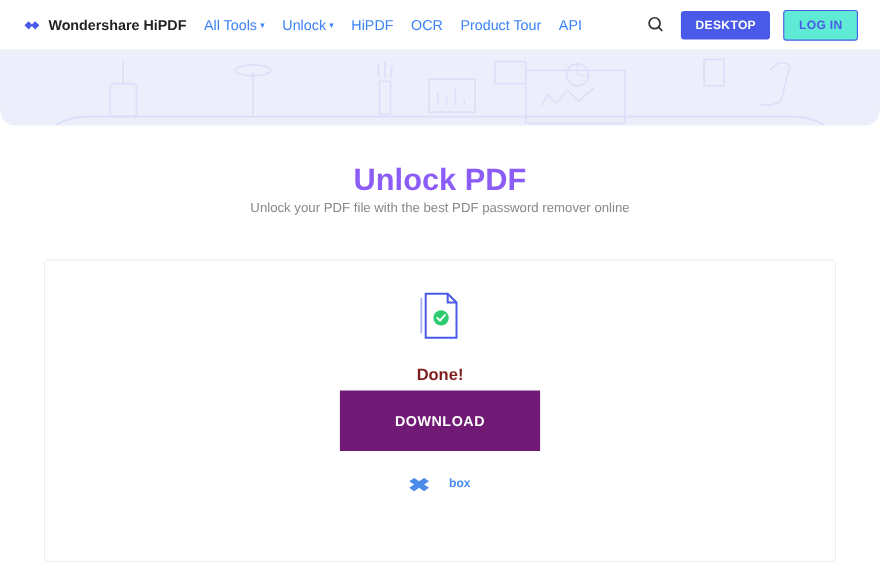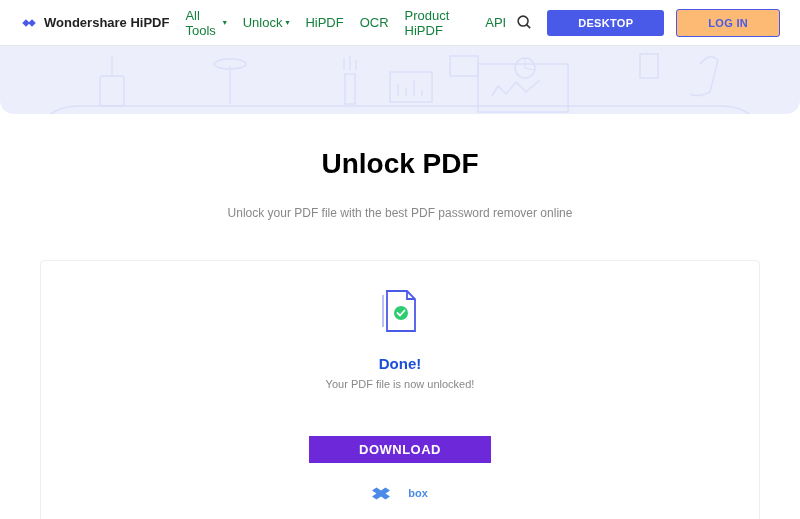--- a/index.html
+++ b/index.html
@@ -3,39 +3,39 @@
   <meta charset="utf-8">
   <style>
     * { margin: 0; padding: 0; box-sizing: border-box; }
     body { font-family: -apple-system, BlinkMacSystemFont, "Segoe UI", Arial, sans-serif; background: #fff; width: 800px; height: 519px; overflow: hidden; }
     
     .header { display: flex; align-items: center; padding: 8px 20px; border-bottom: 1px solid #e8e8e8; height: 46px; gap: 4px; }
     .logo { display: flex; align-items: center; gap: 6px; margin-right: 12px; }
     .logo-icon { width: 18px; height: 18px; }
     .logo-text { font-weight: 700; font-size: 13px; color: #222; }
     .nav { display: flex; align-items: center; gap: 16px; flex: 1; }
-    .nav-item { font-size: 13px; color: #15803d; cursor: pointer; display: flex; align-items: center; gap: 3px; justify-content: center; }
+    .nav-item { font-size: 13px; color: #3b82f6; cursor: pointer; display: flex; align-items: center; gap: 3px; justify-content: center; }
     .chevron { font-size: 8px; }
     .search-icon { width: 17px; height: 17px; color: #333; cursor: pointer; margin-left: 6px; }
-    .btn { font-size: 11px; font-weight: 700; padding: 7px 31px; border-radius: 3px; cursor: pointer; letter-spacing: 0.3px; }
+    .btn { font-size: 11px; font-weight: 700; padding: 7px 13px; border-radius: 3px; cursor: pointer; letter-spacing: 0.3px; }
     .btn-primary { background: #4a5ae8; color: #fff; border: none; margin-left: 10px; }
-    .btn-outline { background: #fdba74; color: #4a5ae8; border: 1.5px solid #4a5ae8; margin-left: 8px; }
+    .btn-outline { background: #5eead4; color: #4a5ae8; border: 1.5px solid #4a5ae8; margin-left: 8px; }
     
     .banner { height: 68px; background: #eceefc; position: relative; overflow: hidden; border-bottom-left-radius: 14px; border-bottom-right-radius: 14px; }
     .banner svg { opacity: 0.4; }
     
     .main { text-align: center; padding-top: 34px; }
-    .page-title { font-size: 28px; font-weight: 700; color: #000000; margin-bottom: 26px; }
+    .page-title { font-size: 28px; font-weight: 700; color: #8b5cf6; margin-bottom: 2px; }
     .page-sub { font-size: 12px; color: #888; margin-bottom: 40px; }
     
     .card { width: 720px; margin: 0 auto; border: 1px solid #eee; border-radius: 4px; padding: 28px 0 24px; }
     .doc-icon { margin: 0 auto 18px; width: 38px; height: 44px; }
-    .status-title { font-size: 15px; font-weight: 700; color: #1d4ed8; margin-bottom: 6px; }
+    .status-title { font-size: 15px; font-weight: 700; color: #7f1d1d; margin-bottom: 6px; }
     .status-msg { font-size: 11px; color: #888; margin-bottom: 46px; }
-    .download-btn { background: #6d28d9; color: #fff; border: none; font-size: 13px; font-weight: 700; padding: 6px 50px; letter-spacing: 0.5px; cursor: pointer; margin-bottom: 24px; }
+    .download-btn { background: #701a75; color: #fff; border: none; font-size: 13px; font-weight: 700; padding: 20px 50px; letter-spacing: 0.5px; cursor: pointer; margin-bottom: 24px; }
     
     .cloud-row { display: flex; justify-content: center; gap: 18px; margin-bottom: 36px; }
     .cloud-i { width: 18px; height: 16px; cursor: pointer; }
   </style>
 </head>
 <body>
 
 <div class="header">
   <div class="logo">
     <svg class="logo-icon" viewBox="0 0 24 24">
@@ -48,21 +48,21 @@
     <div class="nav-item">
         <span>All Tools</span>
         <span class="chevron">▾</span>
       </div>
     <div class="nav-item">
         <span>Unlock</span>
         <span class="chevron">▾</span>
       </div>
     <div class="nav-item">HiPDF</div>
     <div class="nav-item">OCR</div>
-    <div class="nav-item">Product HiPDF</div>
+    <div class="nav-item">Product Tour</div>
     <div class="nav-item">API</div>
   </div>
   <svg class="search-icon" viewBox="0 0 24 24" fill="none" stroke="currentColor" stroke-width="2.2">
       <circle cx="10" cy="10" r="7"></circle>
       <line x1="20" y1="20" x2="15" y2="15"></line>
     </svg>
   <button class="btn btn-primary">DESKTOP</button>
   <button class="btn btn-outline">LOG IN</button>
 </div>
 
@@ -100,21 +100,20 @@
 
   <div class="card">
     <svg class="doc-icon" viewBox="0 0 38 44">
       <path d="M6 2 L26 2 L34 10 L34 42 L6 42 Z" fill="none" stroke="#4a5ae8" stroke-width="1.8"></path>
       <path d="M26 2 L26 10 L34 10" fill="none" stroke="#4a5ae8" stroke-width="1.8"></path>
       <path d="M2 6 L2 38" fill="none" stroke="#4a5ae8" stroke-width="1.5" opacity="0.5"></path>
       <circle cx="20" cy="24" r="7" fill="#2ecc71"></circle>
       <path d="M16.5 24 L19 26.5 L23.5 21.5" fill="none" stroke="#fff" stroke-width="1.8" stroke-linecap="round"></path>
     </svg>
     <div class="status-title">Done!</div>
-    <div class="status-msg">Your PDF file is now unlocked!</div>
     <button class="download-btn">DOWNLOAD</button>
     
     <div class="cloud-row">
       <svg class="cloud-i" viewBox="0 0 24 20">
           <path fill="#4a8ae8" d="M6 0L0 4l6 4-6 4 6 4 6-4 6 4 6-4-6-4 6-4-6-4-6 4z"></path>
         </svg>
       <span style="color:#4a8ae8;font-size:11px;font-weight:700;cursor:pointer">box</span>
     </div>
     
     

